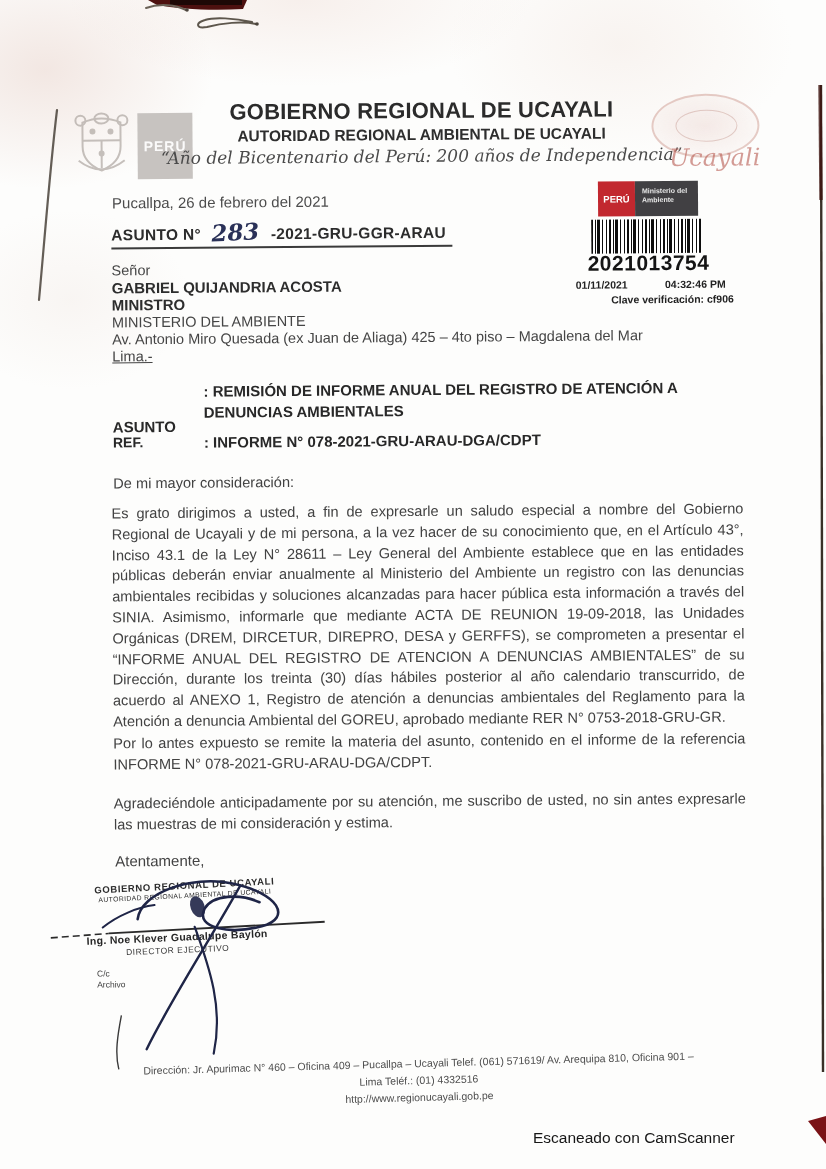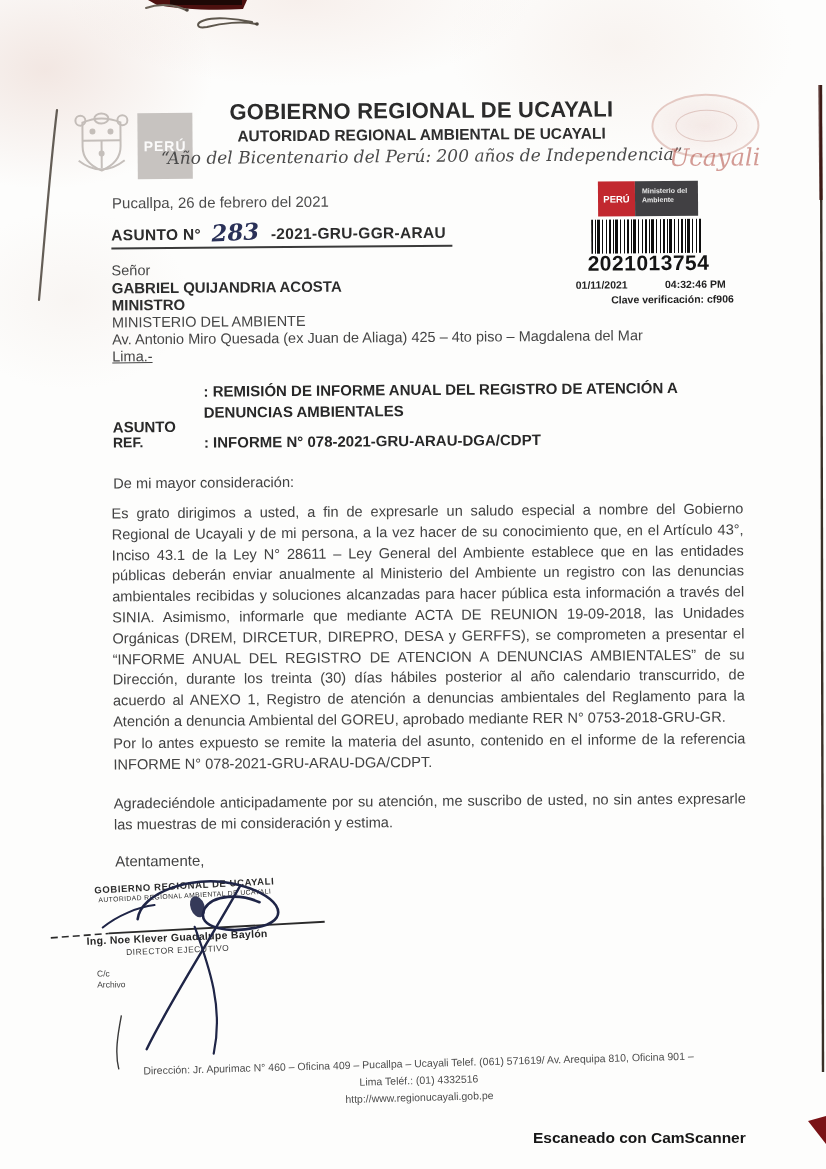--- a/index.html
+++ b/index.html
@@ -96,21 +96,21 @@
   .sig-stamp .l2{font-size:6.8px;letter-spacing:.4px;margin-top:1px;text-align:center;}
   .sig-name{position:absolute;left:84px;top:929px;transform:rotate(-2deg);color:#262626;}
   .sig-name .n{font-weight:bold;font-size:10.5px;letter-spacing:.3px;}
   .sig-name .t{font-size:8.5px;margin-top:2px;text-align:center;color:#383838;letter-spacing:.5px;}
   .sig-svg{position:absolute;left:40px;top:855px;width:310px;height:215px;pointer-events:none;}
 
   
   .cc{position:absolute;left:94px;top:966px;font-size:8.5px;color:#3c3c3c;line-height:1.3;}
   .footer{position:absolute;left:55px;top:1055px;width:720px;text-align:center;
     transform:rotate(-1.1deg);font-size:10.5px;color:#4d4d4d;line-height:1.6;}
-  .camscanner{position:absolute;left:533px;top:1129px;font-size:15.5px;color:#161616;z-index:50;font-weight:bold;}
+  .camscanner{position:absolute;left:533px;top:1129px;font-size:15.5px;color:#161616;z-index:50;}
 </style>
 </head>
 <body>
 
 <div class="page">
 
   <div class="letter">
 
     <svg class="coat" viewBox="0 0 62 68">
       <g fill="none" stroke="#b3aca7" stroke-width="2">

